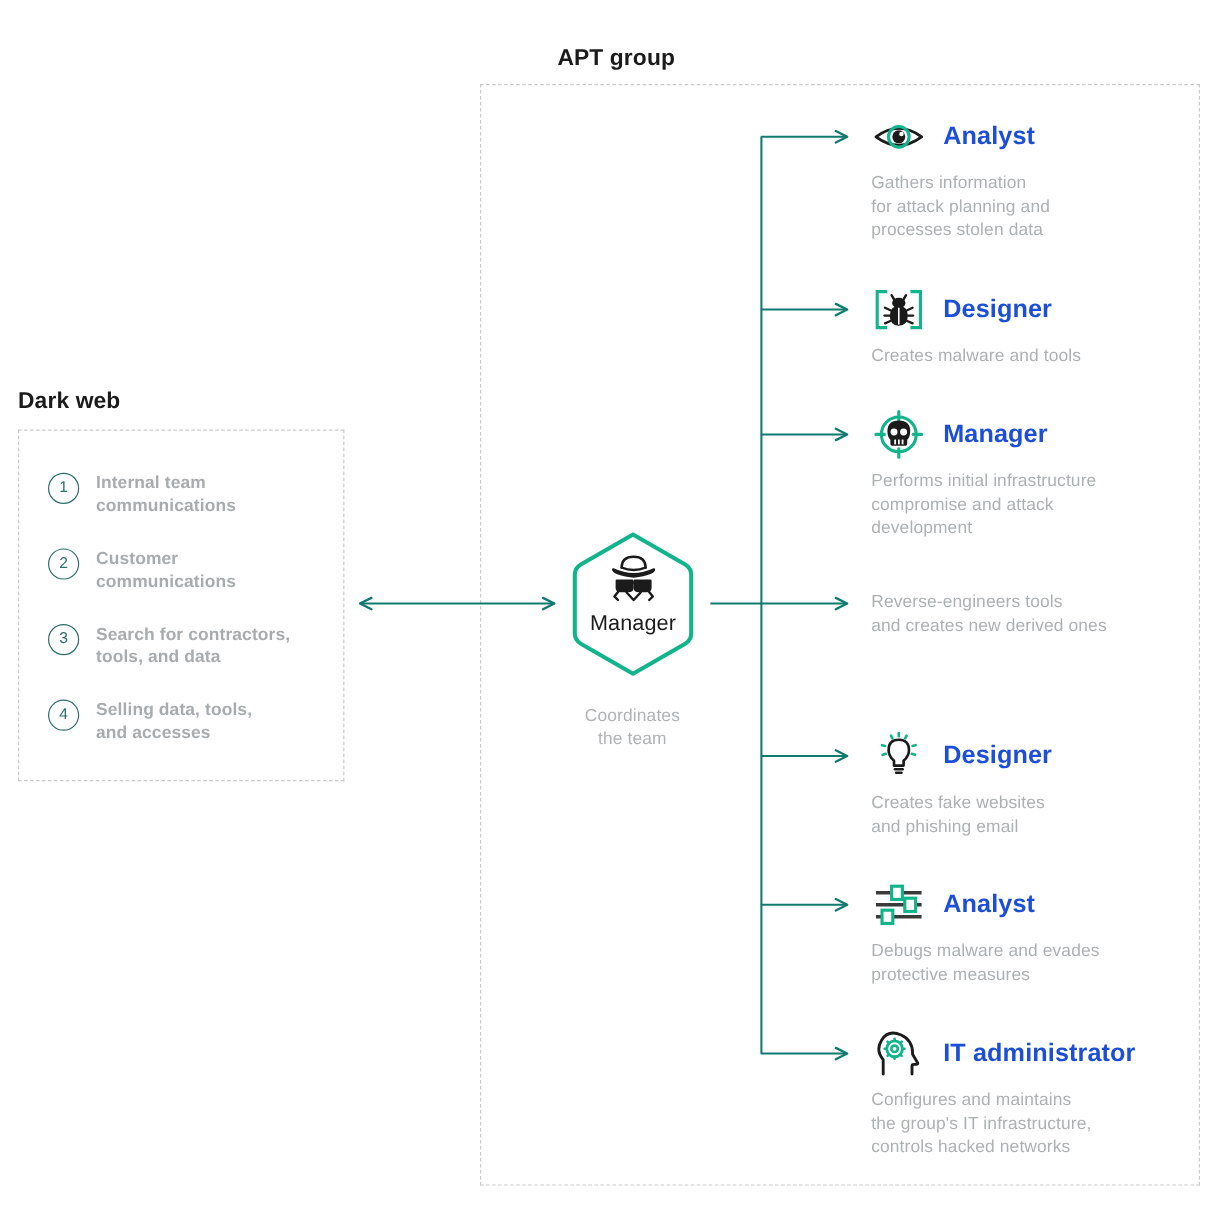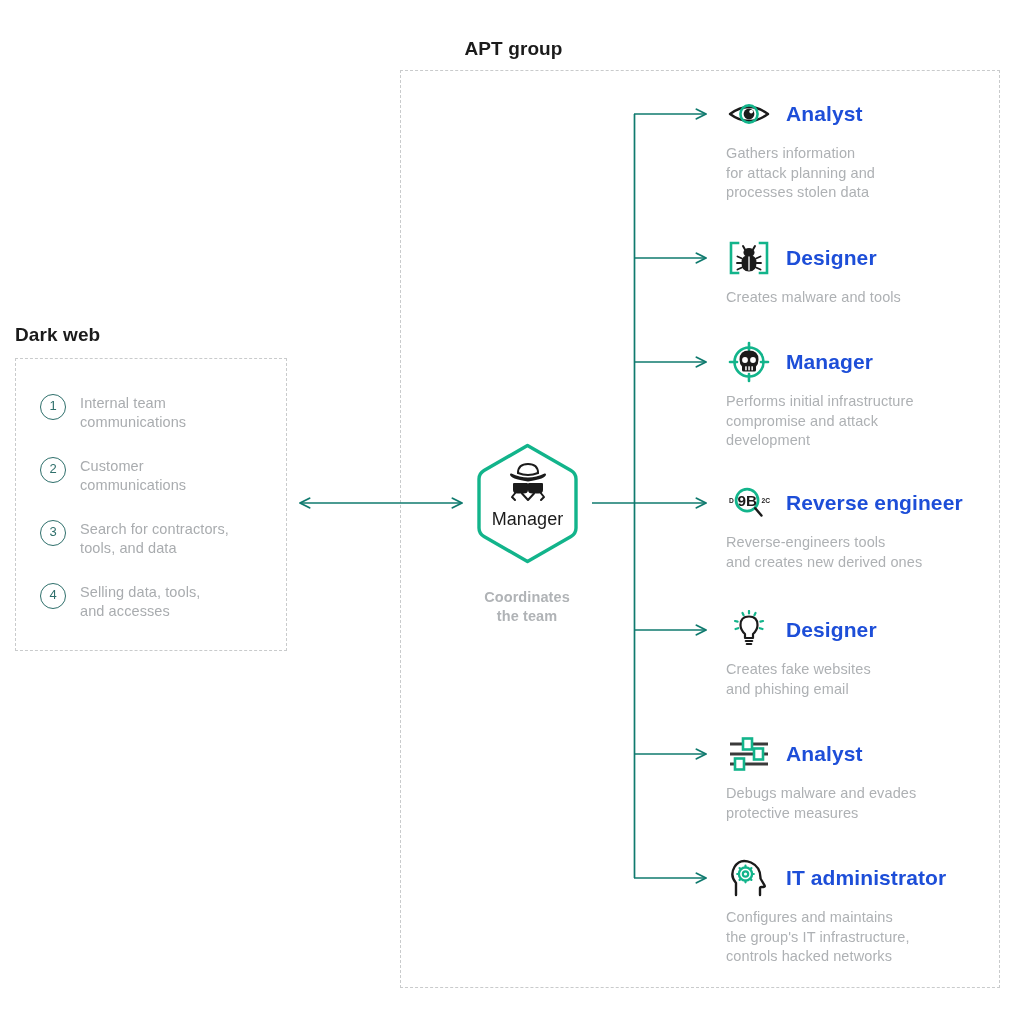--- a/index.html
+++ b/index.html
@@ -31,32 +31,33 @@
   .dw-item{display:flex;align-items:flex-start;margin-bottom:23px;}
   .dw-num{
     flex:0 0 auto;width:24px;height:24px;border-radius:50%;
     border:1.4px solid #2e6f6b;color:#2e6f6b;
     font-size:13px;line-height:22px;text-align:center;
     margin-right:14px;margin-top:2px;
   }
   .dw-text{
     font-size:14.5px;line-height:19px;color:#a9acaf;letter-spacing:.1px;
     padding-top:2px;
+    font-weight:bold;
   }
 
   
   #manager-wrap{left:470px;top:441px;width:115px;height:125px;}
   #manager-wrap svg{display:block;}
   #manager-label{
     position:absolute;left:0;top:68px;width:115px;text-align:center;
     font-size:18px;font-weight:400;color:#1b1b1b;letter-spacing:.1px;
   }
   #manager-caption{
     left:452px;top:588px;width:150px;text-align:center;
-    font-size:14.5px;line-height:19px;color:#b0b3b6;letter-spacing:.1px;font-weight:bold;
+    font-size:14.5px;line-height:19px;color:#b0b3b6;letter-spacing:.1px;
   }
 
   
   #wires{left:0;top:0;width:1015px;height:1023px;pointer-events:none;}
 
   
   .role{position:absolute;left:726px;}
   .role-head{display:flex;align-items:center;height:40px;}
   .role-icon{flex:0 0 auto;width:46px;height:40px;display:flex;align-items:center;justify-content:center;}
   .role-title{
@@ -214,32 +215,20 @@
           <rect x="24.4" y="25.3" width="1.5" height="4"></rect>
         </g>
       </svg>
     </div>
     <div class="role-title">Manager</div>
   </div>
   <div class="role-desc">Performs initial infrastructure<br>compromise and attack<br>development</div>
 </div>
 
 <div class="role" style="top:483px;">
-  <div class="role-head">
-    <div class="role-icon">
-      <svg width="48" height="40" viewBox="0 0 48 40">
-        <text x="3" y="19.5" font-family="'Liberation Sans',sans-serif" font-size="7" font-weight="bold" fill="#1b1b1b">D</text>
-        <text x="37" y="19.5" font-family="'Liberation Sans',sans-serif" font-size="7" font-weight="bold" fill="#1b1b1b">2C</text>
-        <text x="12" y="23" font-family="'Liberation Sans',sans-serif" font-size="16" font-weight="bold" fill="#1b1b1b">9B</text>
-        <circle cx="22" cy="17" r="11.5" fill="none" stroke="#12b48b" stroke-width="2.8"></circle>
-        <path d="M30.5 25.5 L37 33" fill="none" stroke="#1b1b1b" stroke-width="2.6" stroke-linecap="round"></path>
-      </svg>
-    </div>
-    <div class="role-title">Reverse engineer</div>
-  </div>
   <div class="role-desc">Reverse-engineers tools<br>and creates new derived ones</div>
 </div>
 
 <div class="role" style="top:610px;">
   <div class="role-head">
     <div class="role-icon">
       <svg width="42" height="40" viewBox="0 0 42 40">
         <g stroke="#1b1b1b" stroke-width="2.2" fill="none" stroke-linecap="round" stroke-linejoin="round">
           <path d="M21 6.5 Q12.5 6.5 12.5 15 Q12.5 20 17 24 L17 28 L25 28 L25 24 Q29.5 20 29.5 15 Q29.5 6.5 21 6.5 Z"></path>
           <path d="M17.8 31 L24.2 31"></path>

